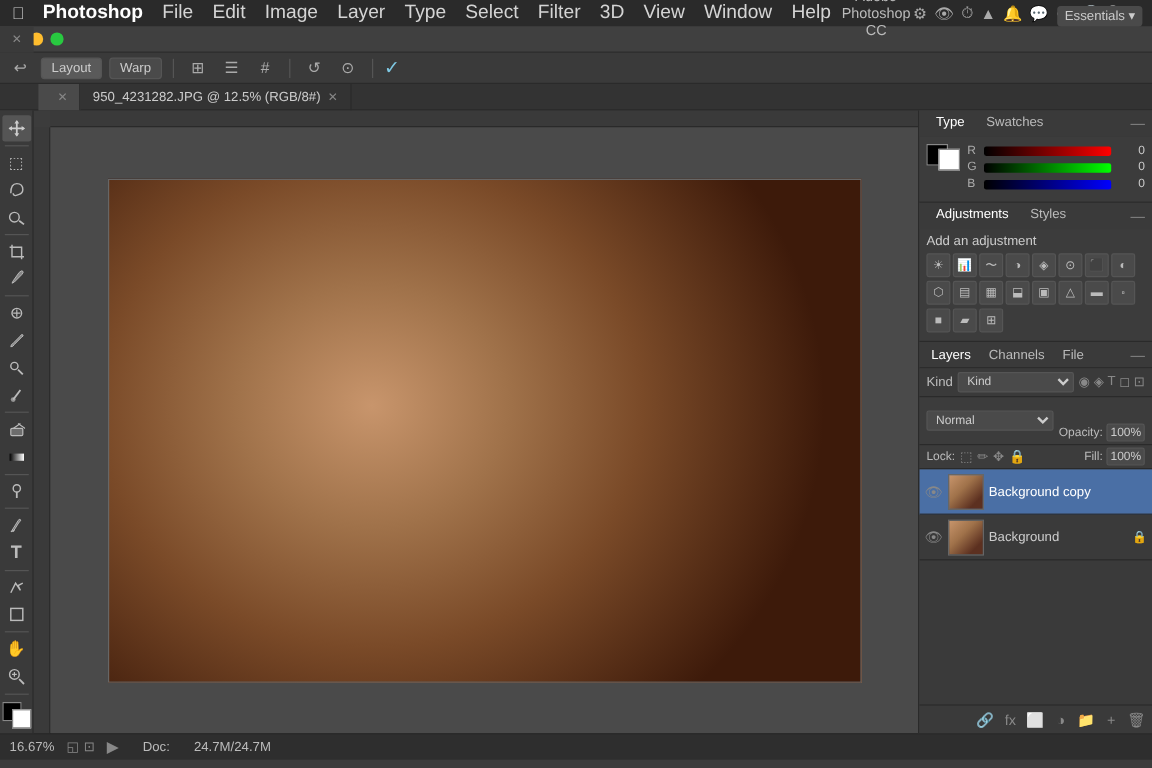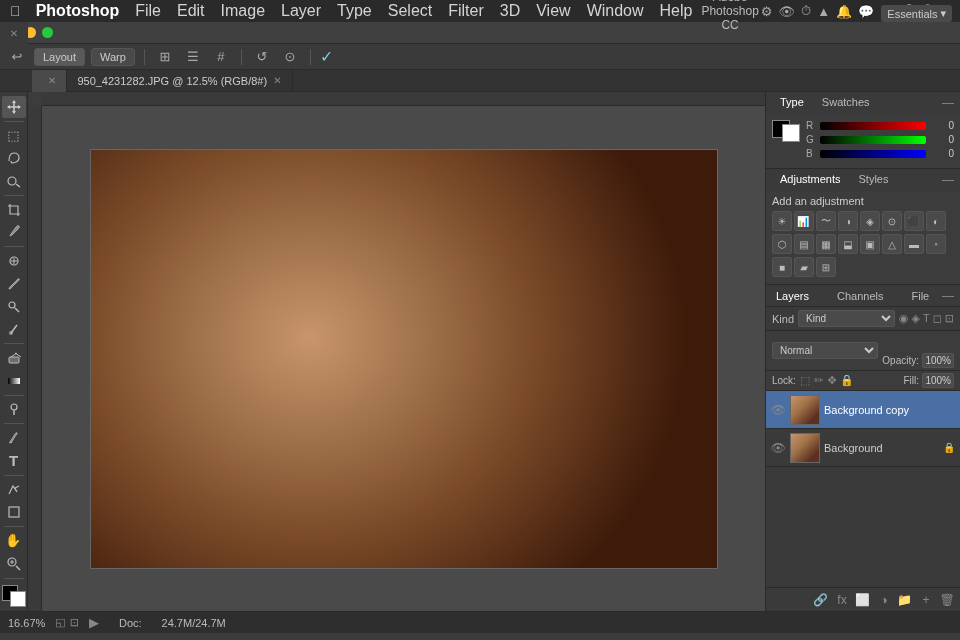--- a/index.html
+++ b/index.html
@@ -409,21 +409,21 @@
       display: flex;
       align-items: center;
       height: 22px;
       background: #3a3a3a;
       padding: 0 6px;
       justify-content: space-between;
       border-bottom: 1px solid #2a2a2a;
     }
     .layers-tabs {
       display: flex;
-      gap: 20px;
+      gap: 7px;
       justify-content: center;
     }
     .layers-tab {
       font-size: 11px;
       color: #bbb;
       cursor: pointer;
       padding: 0 4px;
     }
     .layers-tab.active { color: #fff; }
     .layers-search {

